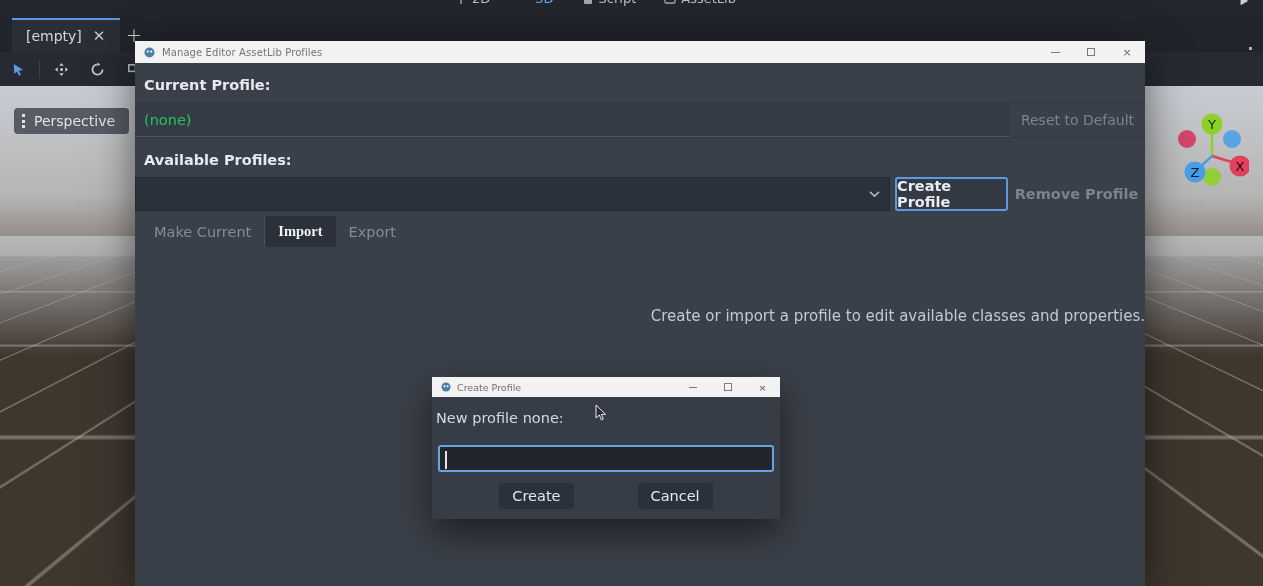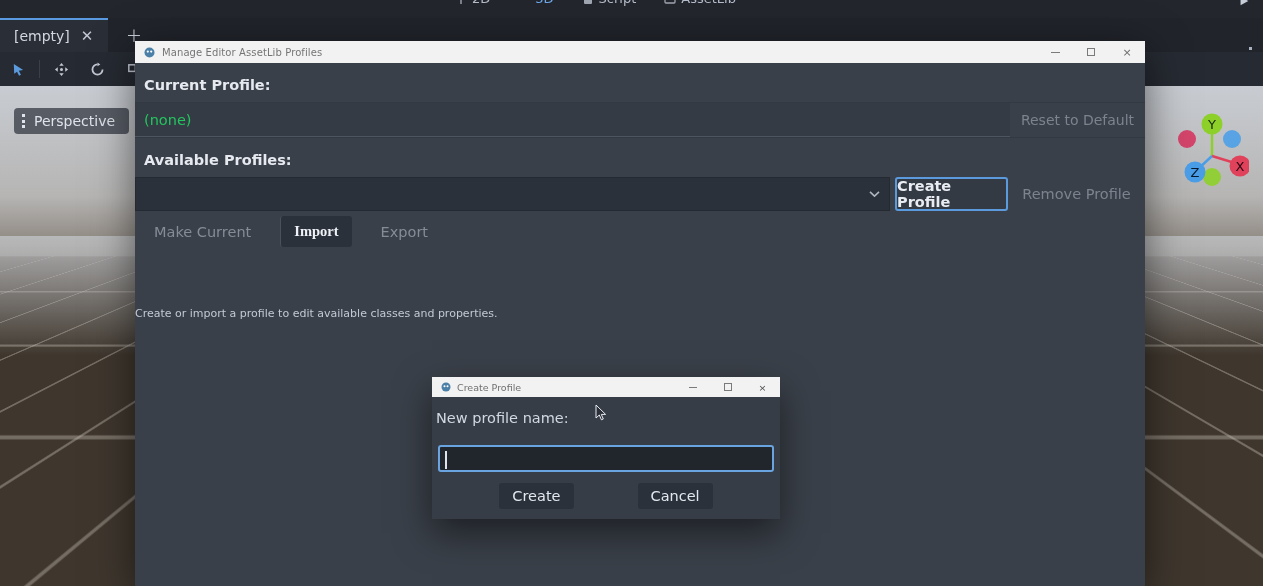--- a/index.html
+++ b/index.html
@@ -31,21 +31,21 @@
     position:absolute; right:10px; top:-6px; width:18px; height:18px;
     color:#c6ccd8; font-size:13px; line-height:18px; text-align:center;
   }
 
   
   .tabbar {
     position:absolute; left:0; top:18px; width:1263px; height:34px;
     background:#21242b;
   }
   .scene-tab {
-    position:absolute; left:0; top:0; height:34px;
+    position:absolute; left:12px; top:0; height:34px;
     display:flex; align-items:center; gap:11px;
     padding:0 15px 0 14px;
     background:#2a2e36;
     border-top:2px solid #5a9ae0;
     color:#d3d8e0; font-size:14px;
   }
   .scene-tab .close-x { font-size:15px; color:#c3c9d4; line-height:1; }
   .add-tab {
     position:absolute; left:120px; top:0; height:34px; width:28px;
     display:flex; align-items:center; justify-content:center;
@@ -168,39 +168,39 @@
     color:#aeb5c0; font-size:11px;
   }
   .btn-create-profile {
     width:113px; margin-left:5px;
     display:flex; align-items:center; justify-content:center;
     background:#343a43; border:2px solid #5b9bdd; border-radius:3px;
     color:#e9edf3; font-size:14.5px; font-weight:bold;
   }
   .btn-remove-profile {
     width:137px; display:flex; align-items:center; justify-content:center;
-    color:#7c838f; font-size:14.5px;
+    color:#7c838f; font-size:14.5px;font-weight:bold;
   }
 
   .tabrow {
     display:flex; align-items:stretch; height:31px; margin-top:5px;
-    padding-left:6px; gap:16px;
+    padding-left:6px; gap:0;
   }
   .ftab {
     display:flex; align-items:center; padding:0 13px;
     color:#858c98; font-size:14.5px;
   }
   .ftab.sep { border-left:1px solid #4a515c;font-family:Liberation Serif, serif; }
   .ftab.active {
     background:#2b313a; color:#eef1f6; font-weight:bold; border-radius:3px;
   }
 
   .empty-msg {
     position:absolute; left:0; right:0; top:244px;
-    text-align:left; color:#c3c9d4; font-size:11px;
+    text-align:right; color:#c3c9d4; font-size:15px;
   }
 
   
   .modal {
     position:absolute; left:432px; top:377px; width:348px; height:142px;
     background:#373d46;
     box-shadow:0 14px 34px rgba(0,0,0,.50);
   }
   .modal-titlebar {
     height:20px; background:#f2f2f2;
@@ -430,21 +430,21 @@
       <span class="modal-title-text">Create Profile</span>
       <span class="mwbtn">
           <i class="mn"></i>
         </span>
       <span class="mwbtn">
           <i class="mx"></i>
         </span>
       <span class="mwbtn cl">×</span>
     </div>
 
-    <div class="modal-label">New profile name:</div>
+    <div class="modal-label">New profile none:</div>
 
     <div class="modal-input">
       <span class="caret"></span>
       <span></span>
     </div>
 
     <div class="modal-btns">
       <div class="mbtn">Create</div>
       <div class="mbtn">Cancel</div>
     </div>

